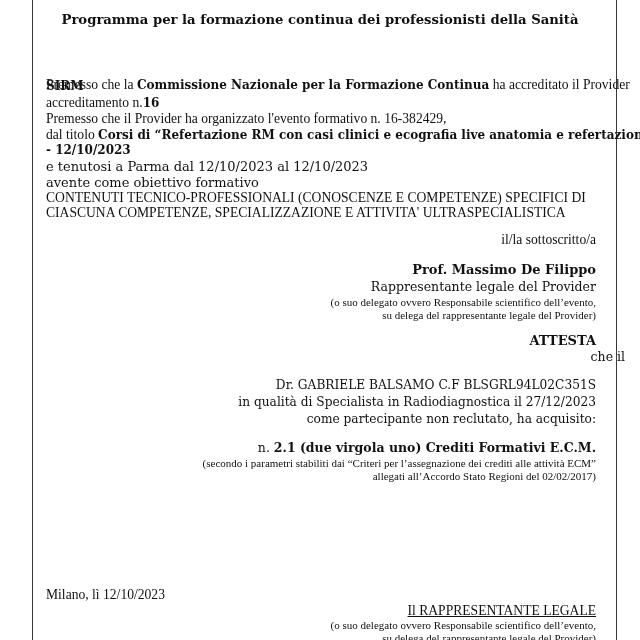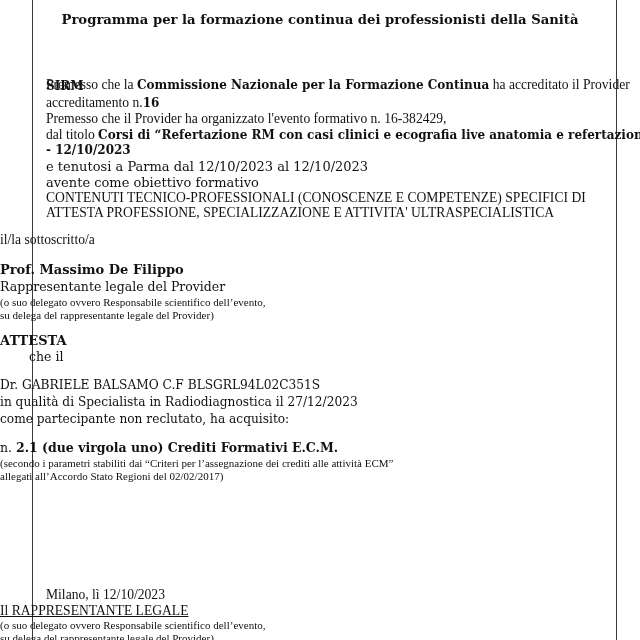--- a/index.html
+++ b/index.html
@@ -4,40 +4,40 @@
 <style>
   html, body { margin: 0; padding: 0; background: #ffffff; }
   body { width: 640px; height: 640px; overflow: hidden; position: relative; font-family: "DejaVu Serif", serif; color: #111; }
   .frame { position: absolute; left: 32px; top: -2px; width: 583px; height: 660px; border-left: 1.5px solid #3a3a3a; border-right: 1.5px solid #3a3a3a; }
   .abs { position: absolute; white-space: nowrap; }
   .title { top: 12px; left: 0; width: 640px; text-align: center; font-weight: bold; font-size: 13.2px; }
   .narrow { font-family: "Liberation Serif", serif; font-size: 13.6px; }
   .wide { font-family: "DejaVu Serif", serif; font-size: 13px; }
   .left { left: 46px; }
   .b { font-weight: bold; font-family: "DejaVu Serif", serif; }
-  .center { left: 0; width: 596px; text-align: left; }
+  .center { left: 0; width: 596px; text-align: right; }
   .sm { font-family: "Liberation Serif", serif; font-size: 11px; }
 </style>
 </head>
 <body>
 
 <div class="frame"></div>
 
 <div class="abs title">Programma per la formazione continua dei professionisti della Sanità</div>
 
 <div class="abs left narrow" style="top:77px;"><span>Premesso che la </span><span class="b" style="font-size:12px;">Commissione Nazionale per la Formazione Continua</span><span> ha accreditato il Provider</span></div>
 <div class="abs left b" style="top:79px;font-size:12px;">SIRM</div>
 <div class="abs left narrow" style="top:95px;"><span>accreditamento n.</span><span class="b" style="font-size:12px;">16</span></div>
 <div class="abs left narrow" style="top:111px;">Premesso che il Provider ha organizzato l'evento formativo n. 16-382429,</div>
 <div class="abs left narrow" style="top:127px;"><span>dal titolo </span><span class="b" style="font-size:12px;">Corsi di “Refertazione RM con casi clinici e ecografia live anatomia e refertazione”</span></div>
 <div class="abs left b" style="top:143px;font-size:12px;">- 12/10/2023</div>
 <div class="abs left wide" style="top:159px;">e tenutosi a Parma dal 12/10/2023 al 12/10/2023</div>
 <div class="abs left wide" style="top:175px;">avente come obiettivo formativo</div>
 <div class="abs left narrow" style="top:190px;">CONTENUTI TECNICO-PROFESSIONALI (CONOSCENZE E COMPETENZE) SPECIFICI DI</div>
-<div class="abs left narrow" style="top:205px;">ATTESTA PROFESSIONE, SPECIALIZZAZIONE E ATTIVITA' ULTRASPECIALISTICA</div>
+<div class="abs left narrow" style="top:205px;">CIASCUNA COMPETENZE, SPECIALIZZAZIONE E ATTIVITA' ULTRASPECIALISTICA</div>
 
 <div class="abs center narrow" style="top:232px;">il/la sottoscritto/a</div>
 <div class="abs center b" style="top:262px;font-size:13px;">Prof. Massimo De Filippo</div>
 <div class="abs center" style="top:279px;font-size:12.5px;">Rappresentante legale del Provider</div>
 <div class="abs center sm" style="top:296px;">(o suo delegato ovvero Responsabile scientifico dell’evento,</div>
 <div class="abs center sm" style="top:309px;">su delega del rappresentante legale del Provider)</div>
 
 <div class="abs center b" style="top:333px;font-size:13px;">ATTESTA</div>
 <div class="abs center" style="top:349px;font-size:12.5px;padding-left:29px;">che il</div>
 

